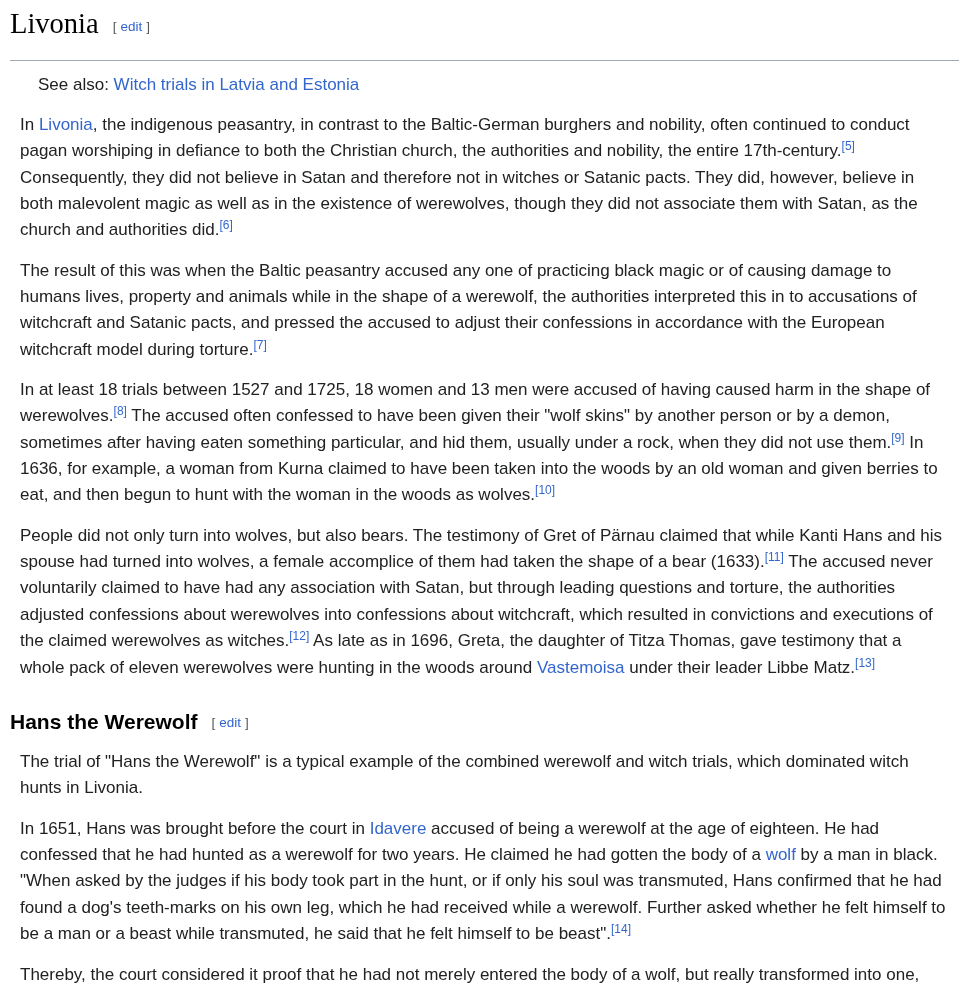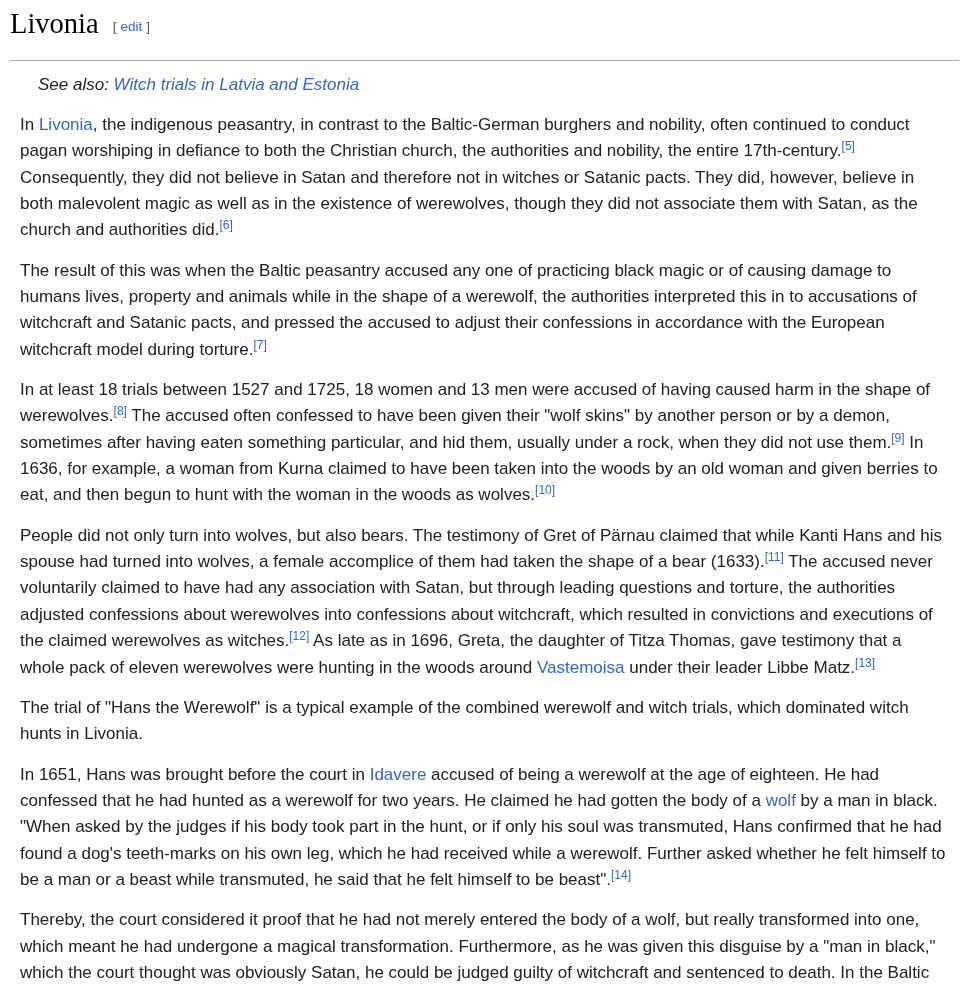--- a/index.html
+++ b/index.html
@@ -40,21 +40,20 @@
     font-size:13.5px;
     font-weight:400;
     margin-left:14px;
     white-space:nowrap;
     vertical-align:2px;
   }
   .editsection .bracket{color:var(--bracket-color);}
   .editsection a{margin:0 4px;}
   a{color:var(--link-color);text-decoration:none;cursor:pointer;}
   .hatnote{
-    font-style:italic;
     padding-left:28px;
     margin:10px 0 14px 0;
   }
   p{margin:14px 10px;}
   sup.ref{
     font-size:12px;
     line-height:1;
     position:relative;
     vertical-align:baseline;
     top:-6px;
@@ -63,16 +62,17 @@
 </head>
 <body>
 
 <div class="content" id="article-content">
     <h2><span>Livonia</span><span class="editsection"><span class="bracket">[</span><a href="#">edit</a><span class="bracket">]</span></span></h2>
     <div class="hatnote"><span>See also: </span><a href="#">Witch trials in Latvia and Estonia</a></div>
     <p><span>In </span><a href="#">Livonia</a><span>, the indigenous peasantry, in contrast to the Baltic-German burghers and nobility, often continued to conduct pagan worshiping in defiance to both the Christian church, the authorities and nobility, the entire 17th-century.</span><sup class="ref"><a href="#">[5]</a></sup><span> Consequently, they did not believe in Satan and therefore not in witches or Satanic pacts. They did, however, believe in both malevolent magic as well as in the existence of werewolves, though they did not associate them with Satan, as the church and authorities did.</span><sup class="ref"><a href="#">[6]</a></sup></p>
     <p><span>The result of this was when the Baltic peasantry accused any one of practicing black magic or of causing damage to humans lives, property and animals while in the shape of a werewolf, the authorities interpreted this in to accusations of witchcraft and Satanic pacts, and pressed the accused to adjust their confessions in accordance with the European witchcraft model during torture.</span><sup class="ref"><a href="#">[7]</a></sup></p>
     <p><span>In at least 18 trials between 1527 and 1725, 18 women and 13 men were accused of having caused harm in the shape of werewolves.</span><sup class="ref"><a href="#">[8]</a></sup><span> The accused often confessed to have been given their "wolf skins" by another person or by a demon, sometimes after having eaten something particular, and hid them, usually under a rock, when they did not use them.</span><sup class="ref"><a href="#">[9]</a></sup><span> In 1636, for example, a woman from Kurna claimed to have been taken into the woods by an old woman and given berries to eat, and then begun to hunt with the woman in the woods as wolves.</span><sup class="ref"><a href="#">[10]</a></sup></p>
     <p><span>People did not only turn into wolves, but also bears. The testimony of Gret of Pärnau claimed that while Kanti Hans and his spouse had turned into wolves, a female accomplice of them had taken the shape of a bear (1633).</span><sup class="ref"><a href="#">[11]</a></sup><span> The accused never voluntarily claimed to have had any association with Satan, but through leading questions and torture, the authorities adjusted confessions about werewolves into confessions about witchcraft, which resulted in convictions and executions of the claimed werewolves as witches.</span><sup class="ref"><a href="#">[12]</a></sup><span> As late as in 1696, Greta, the daughter of Titza Thomas, gave testimony that a whole pack of eleven werewolves were hunting in the woods around </span><a href="#">Vastemoisa</a><span> under their leader Libbe Matz.</span><sup class="ref"><a href="#">[13]</a></sup></p>
+    <h3><span>Hans the Werewolf</span><span class="editsection"><span class="bracket">[</span><a href="#">edit</a><span class="bracket">]</span></span></h3>
     <p><span>The trial of "Hans the Werewolf" is a typical example of the combined werewolf and witch trials, which dominated witch hunts in Livonia.</span></p>
     <p><span>In 1651, Hans was brought before the court in </span><a href="#">Idavere</a><span> accused of being a werewolf at the age of eighteen. He had confessed that he had hunted as a werewolf for two years. He claimed he had gotten the body of a </span><a href="#">wolf</a><span> by a man in black. "When asked by the judges if his body took part in the hunt, or if only his soul was transmuted, Hans confirmed that he had found a dog's teeth-marks on his own leg, which he had received while a werewolf. Further asked whether he felt himself to be a man or a beast while transmuted, he said that he felt himself to be beast".</span><sup class="ref"><a href="#">[14]</a></sup></p>
     <p><span>Thereby, the court considered it proof that he had not merely entered the body of a wolf, but really transformed into one, which meant he had undergone a magical transformation. Furthermore, as he was given this disguise by a "man in black," which the court thought was obviously Satan, he could be judged guilty of witchcraft and sentenced to death. In the Baltic countries, this was a common method of turning a werewolf trial into a witch trial.</span></p>
   </div>
 
 </body></html>

